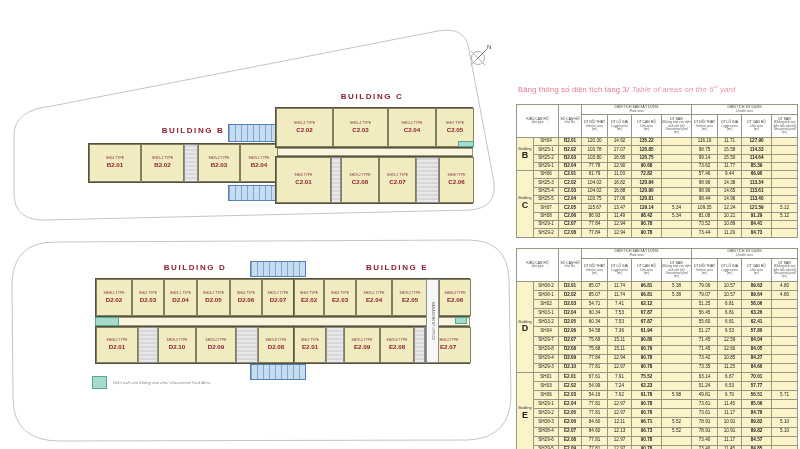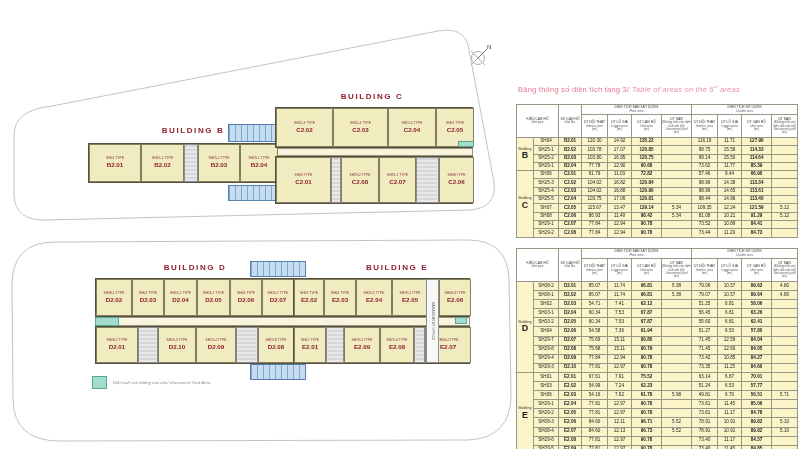--- a/index.html
+++ b/index.html
@@ -243,21 +243,21 @@
   <div class="teal" style="left:455px;top:317px;width:12px;height:7px;"></div>
 
   <div class="mgmt" style="left:426px;top:279px;width:13px;height:84px;">MANAGEMENT OFFICE</div>
 
   <div class="legend" style="left:92px;top:376px;">
     <span class="sw"></span>
     <span class="lt">Diện tích sàn không mái che/ Uncovered Yard Area</span>
   </div>
 
   <div class="tbl-title">
-    <span class="vi">Bảng thông số diện tích tầng 3/</span><span class="en"><span> Table of areas on the 6</span><sup>rd</sup><span> areas</span></span>
+    <span class="vi">Bảng thông số diện tích tầng 3/</span><span class="en"><span> Table of areas on the 6</span><sup>rd</sup><span> yard</span></span>
   </div>
 
   <div class="tbl-host" style="top:104px;">
       <table class="area-table t1">
         <colgroup>
           <col style="width: 17px;">
           <col style="width: 25px;">
           <col style="width: 23px;">
           <col style="width: 26px;">
           <col style="width: 24px;">

